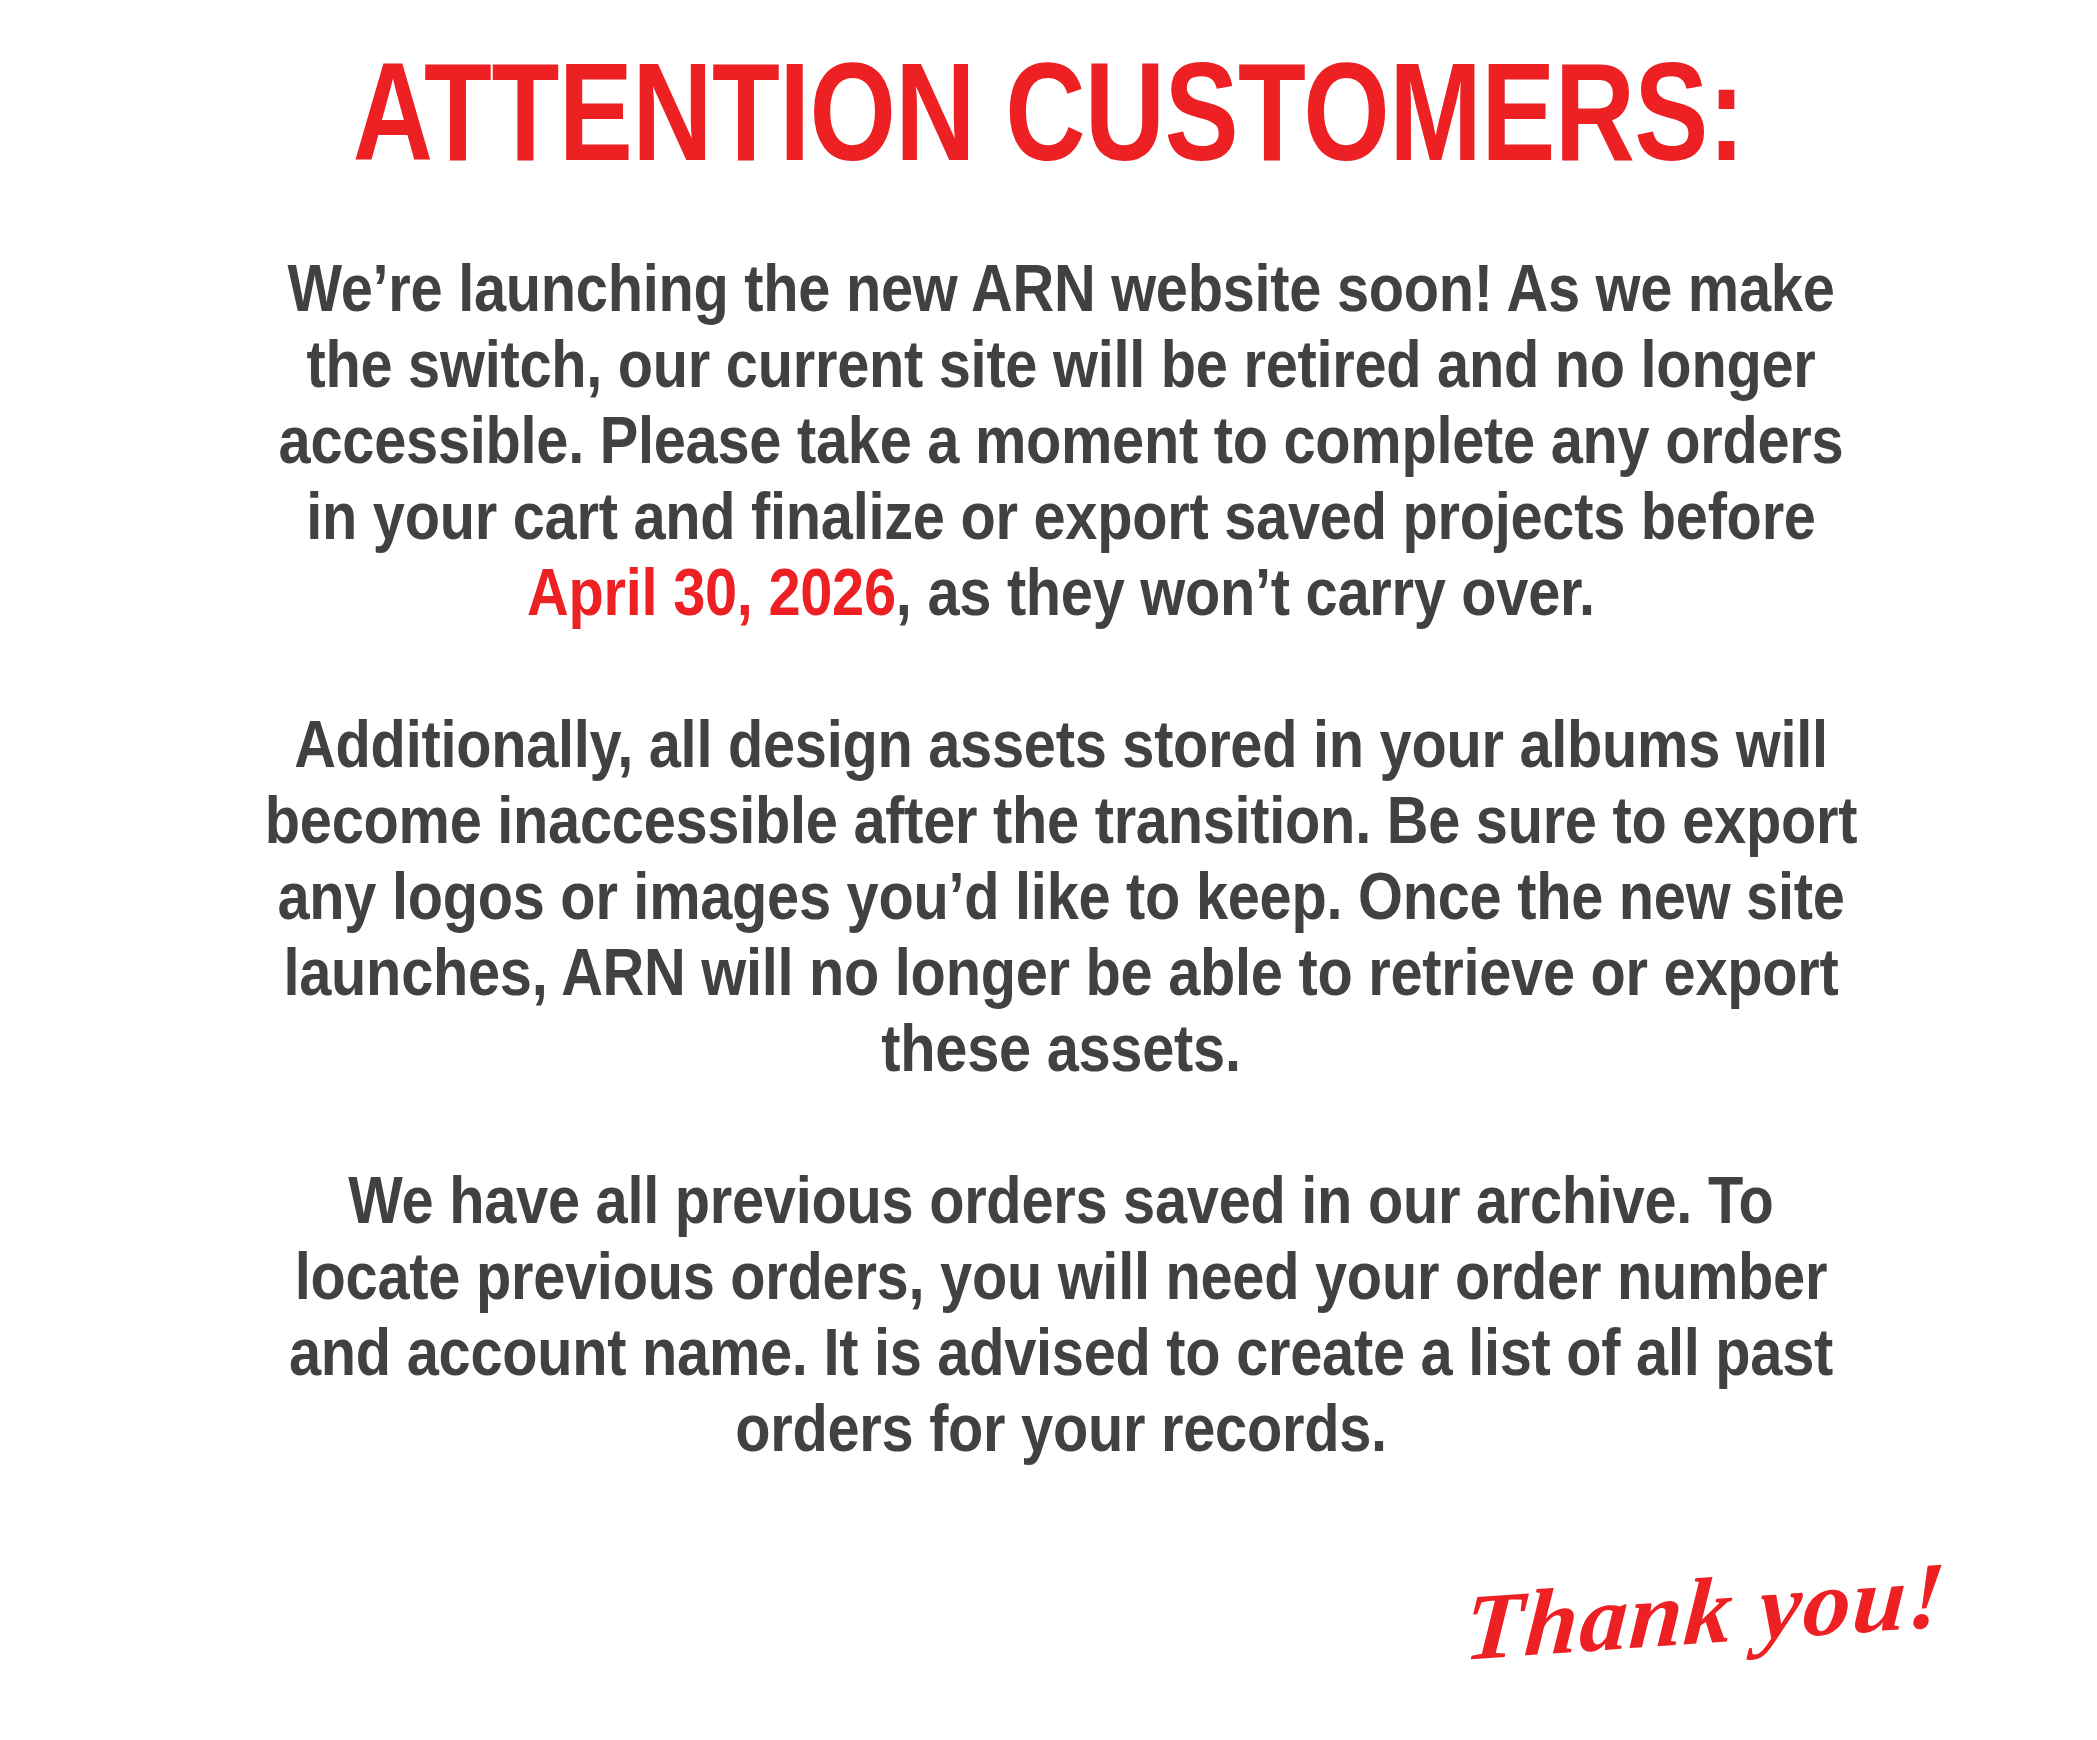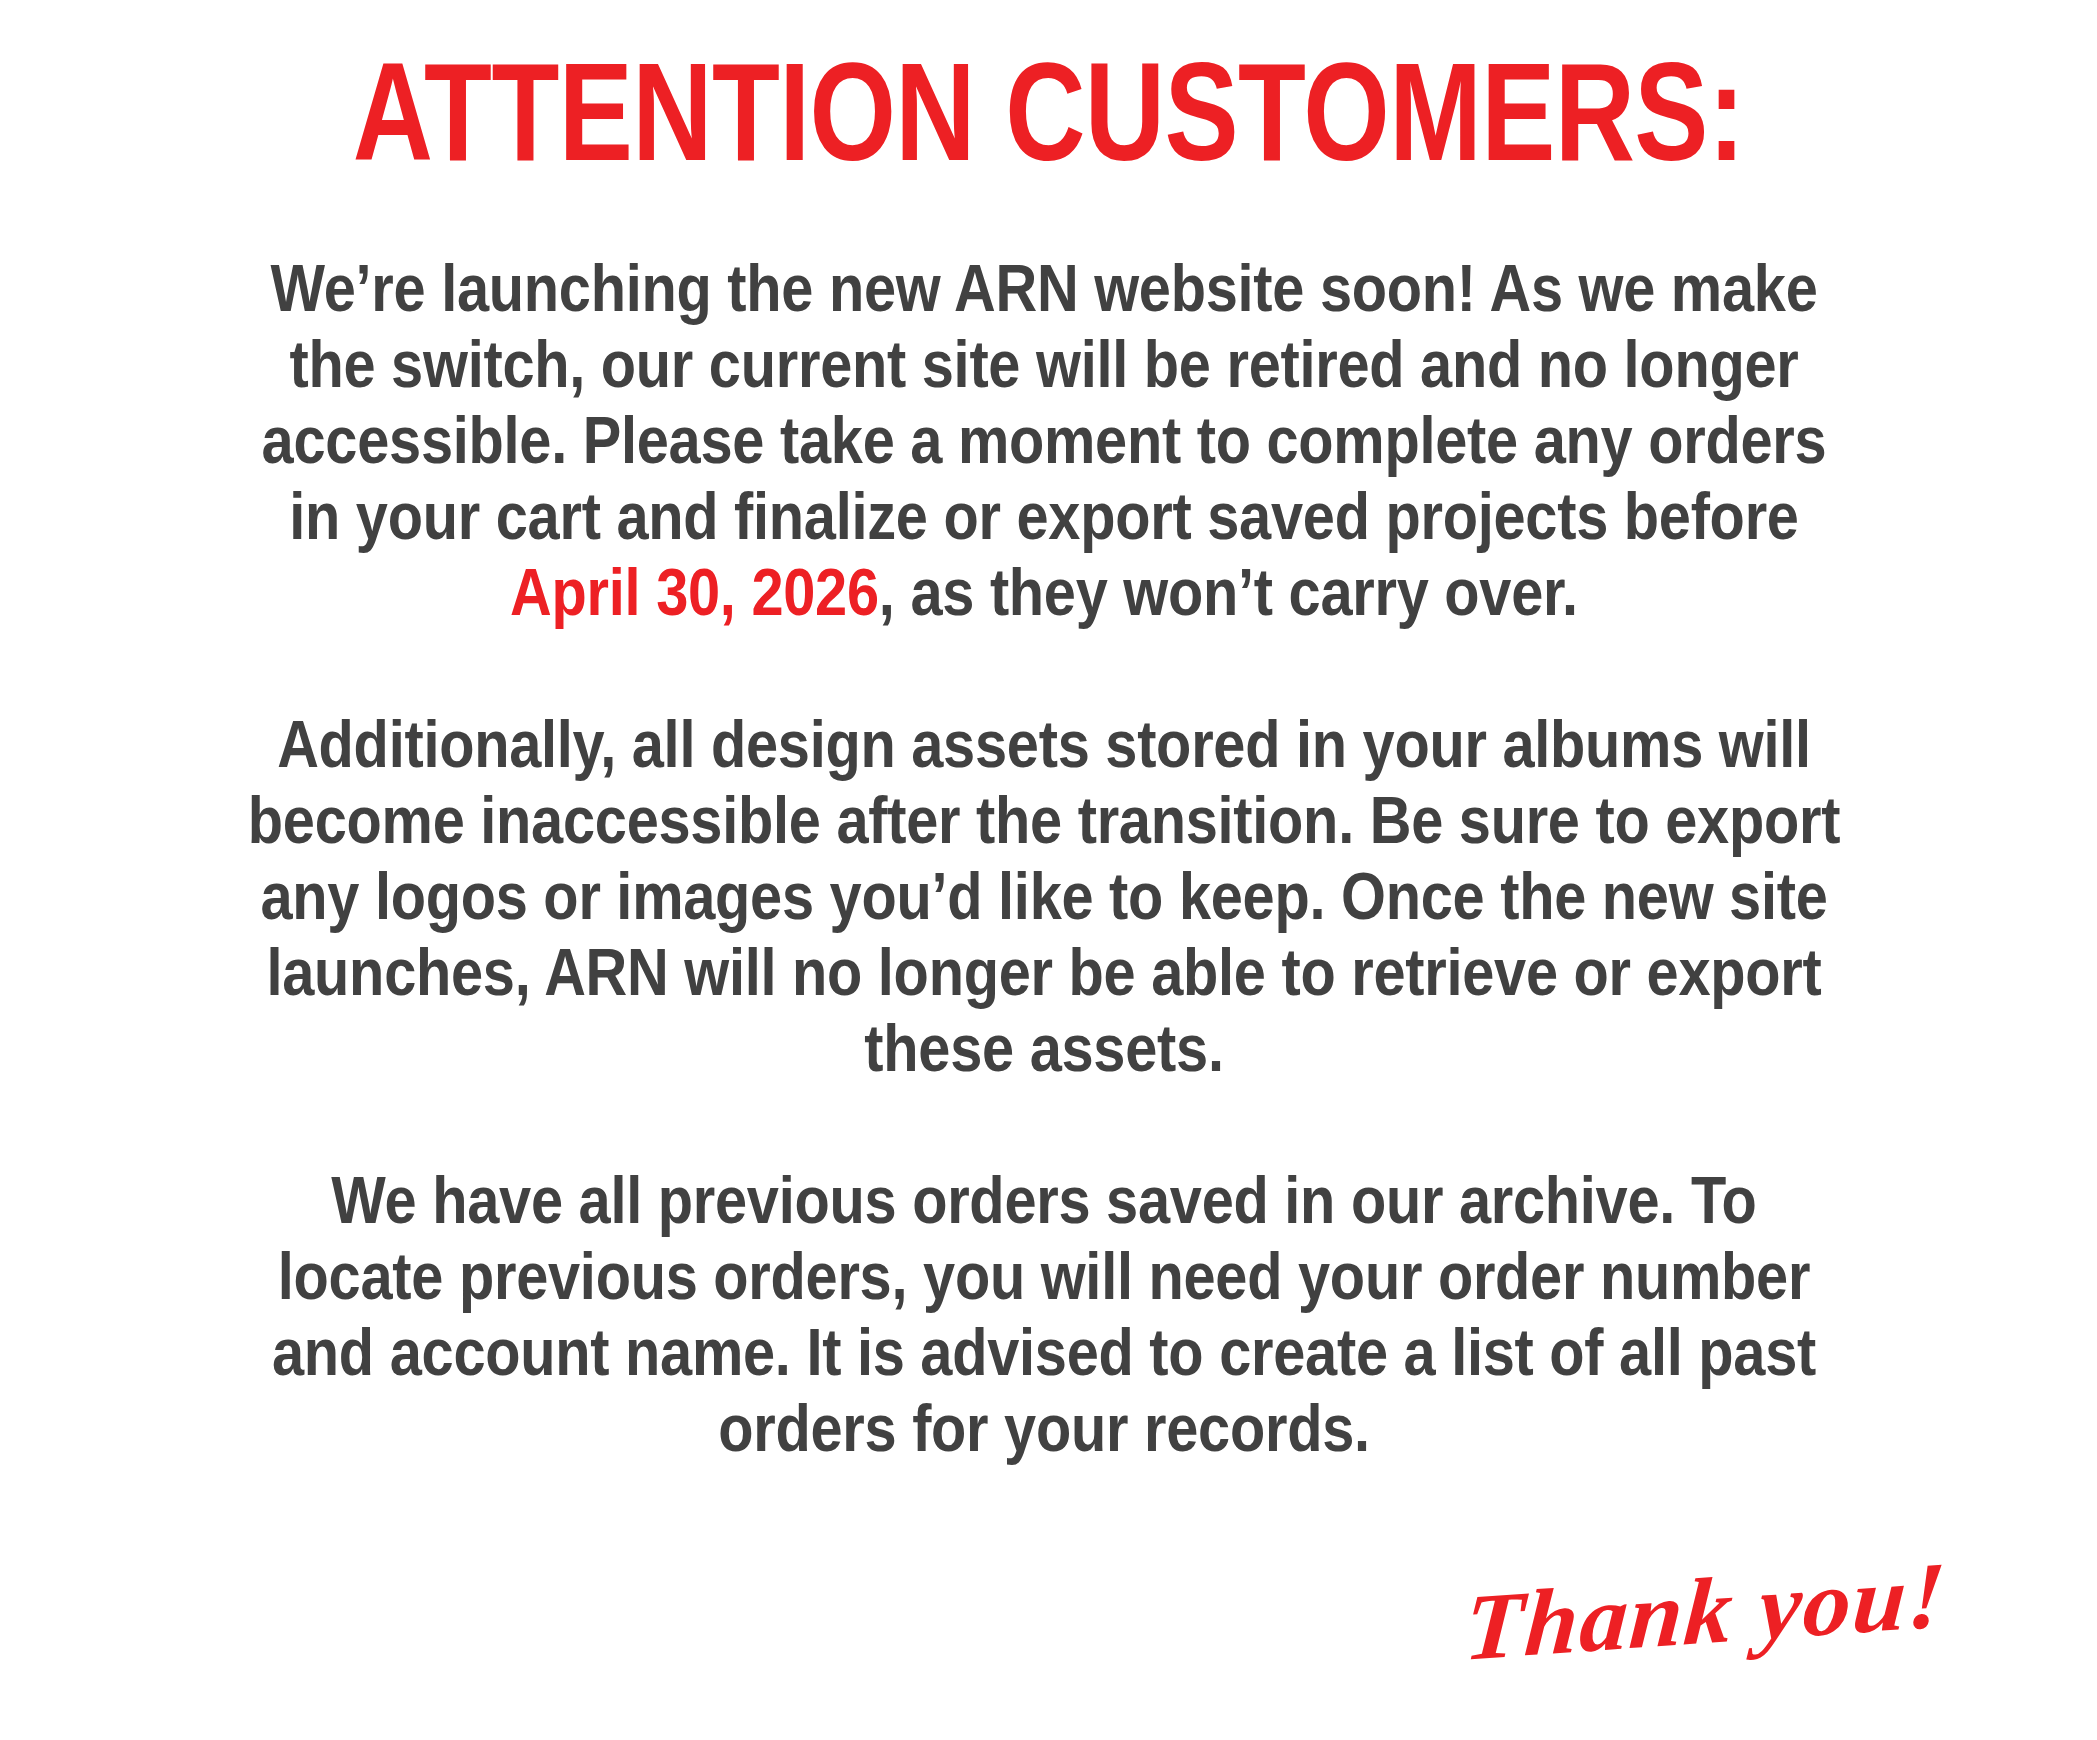--- a/index.html
+++ b/index.html
@@ -39,21 +39,21 @@
     letter-spacing: -0.8px;
     transform: scaleX(0.80);
     transform-origin: 50% 0;
     white-space: nowrap;
   }
 
   
   .body-copy {
     position: absolute;
     top: 250px;
-    left: 108px;
+    left: 125px;
     width: 1872px;
     text-align: center;
     color: #414141;
     font-family: "Liberation Sans", sans-serif;
     font-weight: 700;
     font-size: 66px;
     line-height: 76px;
     letter-spacing: -0.3px;
   }
 

